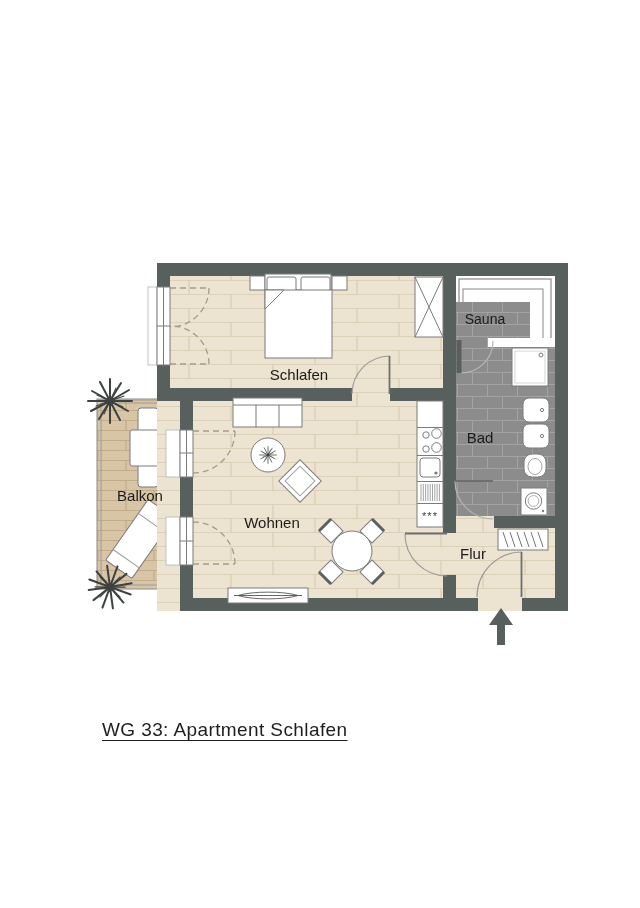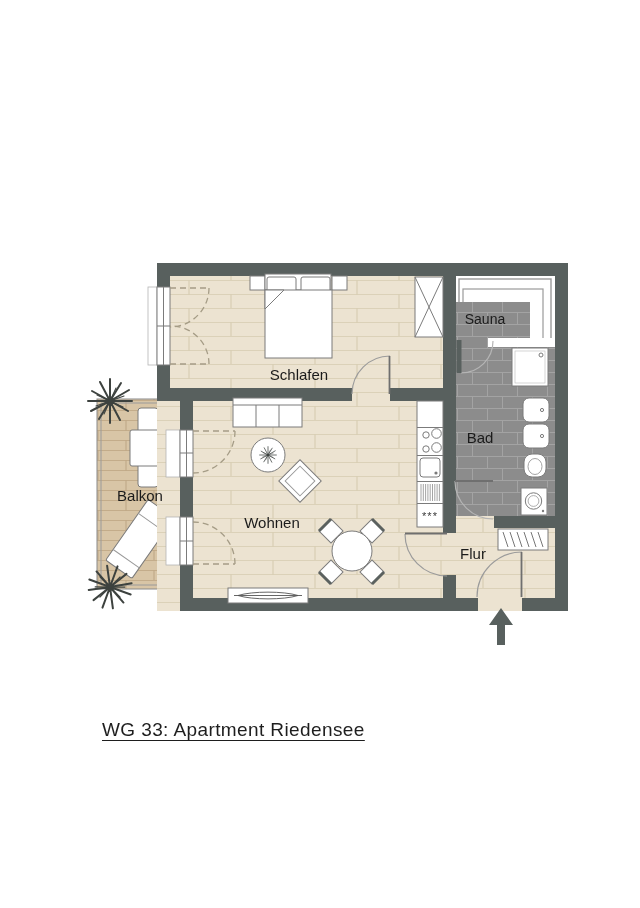--- a/index.html
+++ b/index.html
@@ -196,15 +196,15 @@
   <g text-anchor="middle">
     <text x="299" y="380" class="room-label" font-size="15">Schlafen</text>
     <text x="272" y="528" class="room-label" font-size="15">Wohnen</text>
     <text x="140" y="501" class="room-label" font-size="15">Balkon</text>
     <text x="485" y="324" class="room-label" font-size="14">Sauna</text>
     <text x="480" y="443" class="room-label" font-size="15">Bad</text>
     <text x="473" y="559" class="room-label" font-size="15">Flur</text>
   </g>
 </svg>
 
-<div class="plan-title">WG 33: Apartment Riedensee</div>
+<div class="plan-title">WG 33: Apartment Schlafen</div>
 
 </div>
 
 </body></html>

